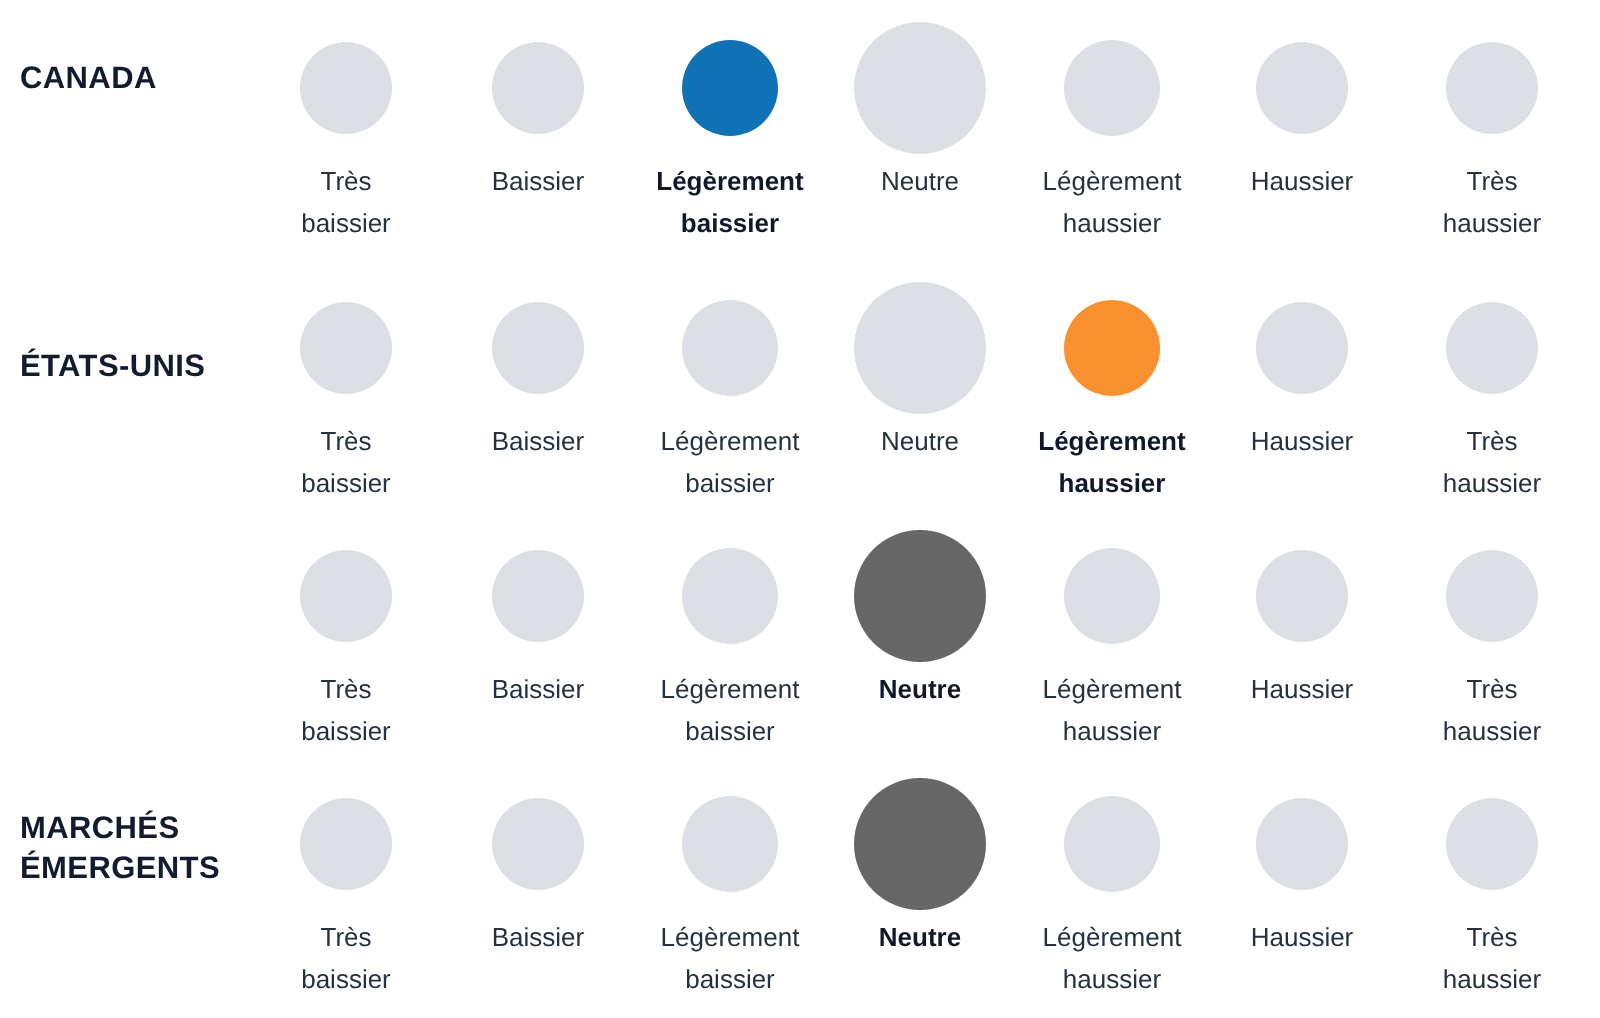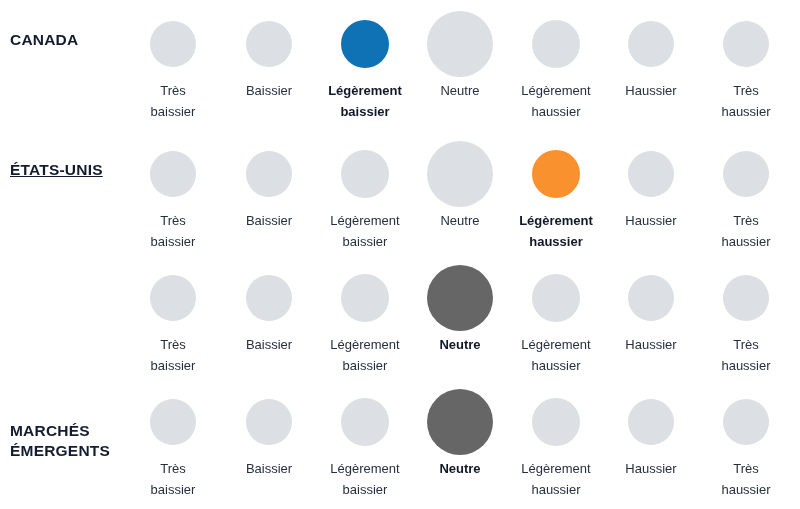--- a/index.html
+++ b/index.html
@@ -130,21 +130,21 @@
         <div class="cell" style="left: 621px;">
           <div class="dot-slot">
             <span class="dot" style="width: 46px; height: 46px; background: rgb(220, 223, 227);"></span>
           </div>
           <div class="cell-label">Très
 haussier</div>
         </div>
       </div>
     </div>
     <div class="matrix-row" style="position: absolute; left: 0px; top: 138px; height: 124px;">
-      <div class="row-label" style="top: 22px; white-space: pre-line; text-decoration: underline;">ÉTATS-UNIS</div>
+      <div class="row-label" style="top: 36px; white-space: pre-line;">ÉTATS-UNIS</div>
       <div class="cells">
         <div class="cell" style="left: 48px;">
           <div class="dot-slot">
             <span class="dot" style="width: 46px; height: 46px; background: rgb(220, 223, 227);"></span>
           </div>
           <div class="cell-label">Très
 baissier</div>
         </div>
         <div class="cell" style="left: 144px;">
           <div class="dot-slot">
@@ -231,21 +231,21 @@
         <div class="cell" style="left: 621px;">
           <div class="dot-slot">
             <span class="dot" style="width: 46px; height: 46px; background: rgb(220, 223, 227);"></span>
           </div>
           <div class="cell-label">Très
 haussier</div>
         </div>
       </div>
     </div>
     <div class="matrix-row" style="position: absolute; left: 0px; top: 386px; height: 123px;">
-      <div class="row-label" style="top: 19px; white-space: pre-line; margin-top: 16px;">MARCHÉS
+      <div class="row-label" style="top: 19px; white-space: pre-line;">MARCHÉS
 ÉMERGENTS</div>
       <div class="cells">
         <div class="cell" style="left: 48px;">
           <div class="dot-slot">
             <span class="dot" style="width: 46px; height: 46px; background: rgb(220, 223, 227);"></span>
           </div>
           <div class="cell-label">Très
 baissier</div>
         </div>
         <div class="cell" style="left: 144px;">

